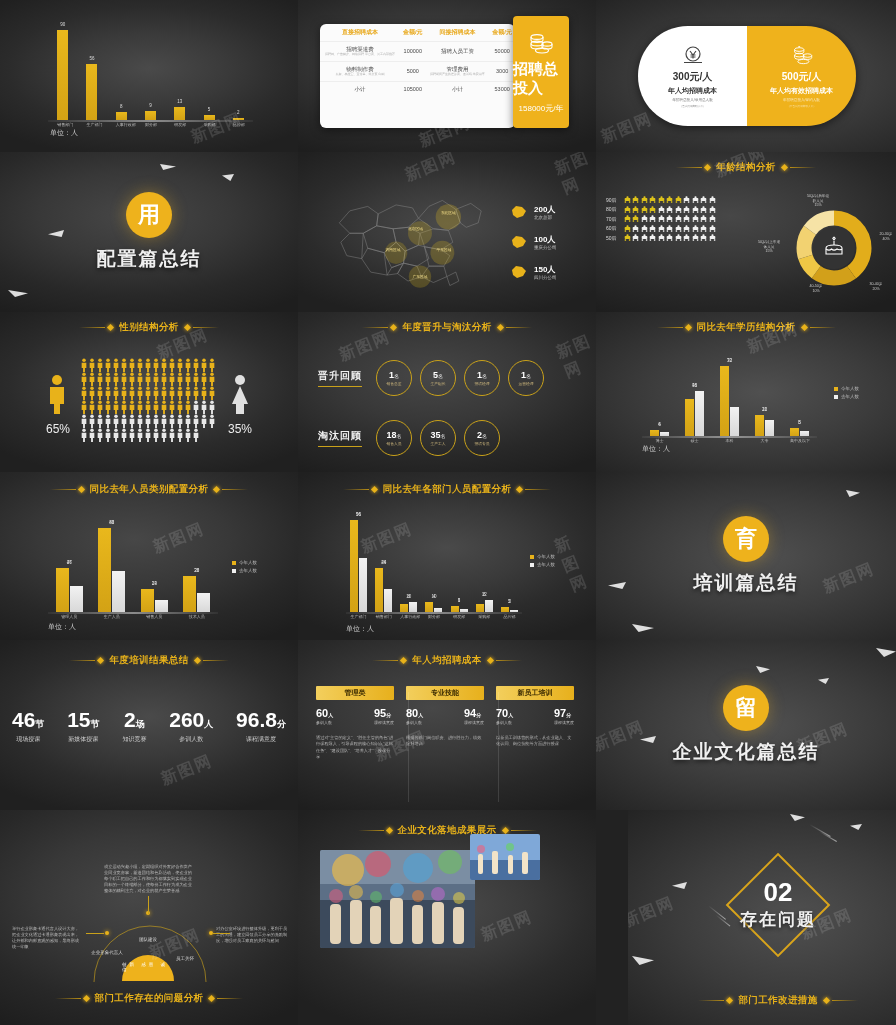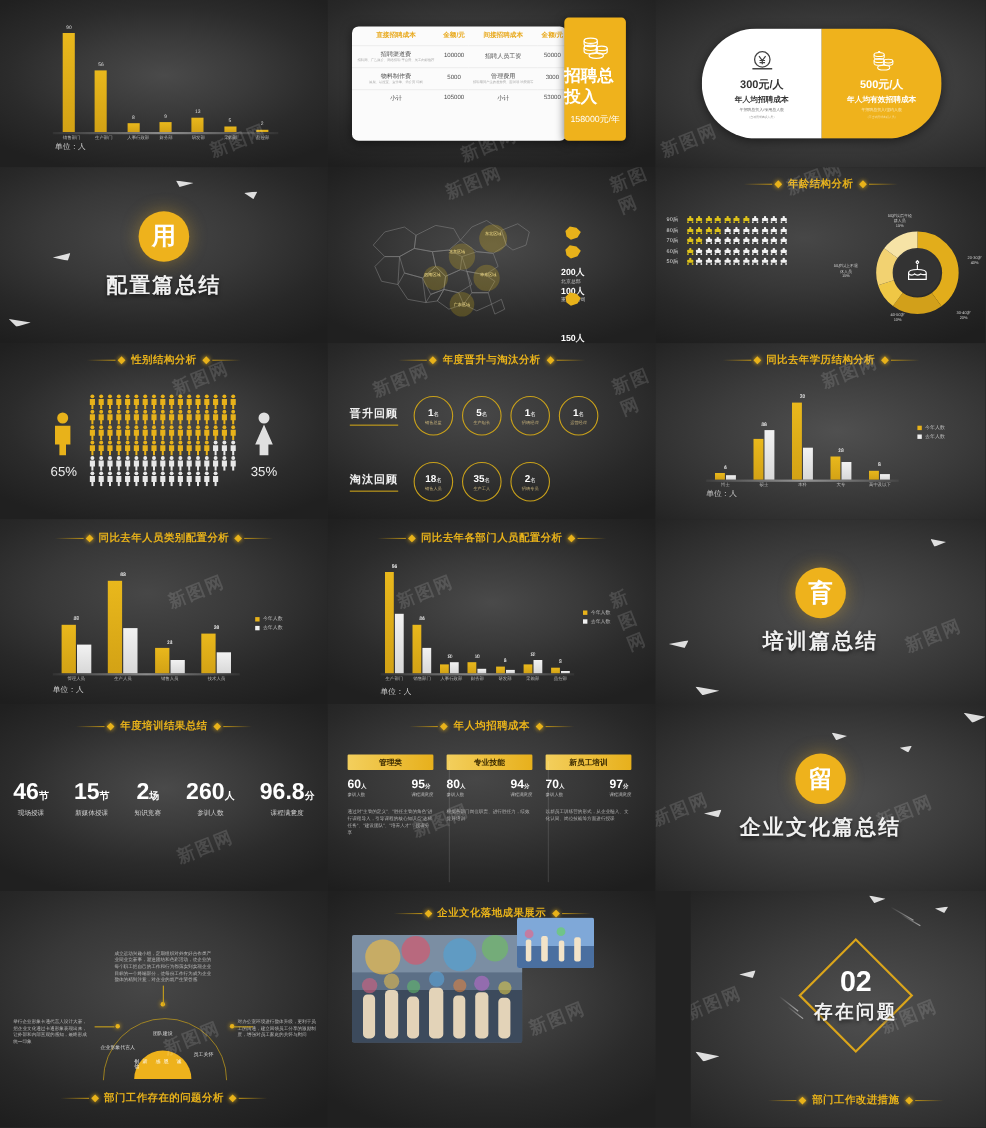--- a/index.html
+++ b/index.html
@@ -121,21 +121,21 @@
   .bubble { position:absolute; color:#bdbdbd; font-size:4.2px; line-height:1.45; }
   .node { position:absolute; color:#ddd; font-size:4.5px; text-align:center; }
   .dot { position:absolute; width:4px; height:4px; background:#e8b21a; border-radius:50%; box-shadow:0 0 4px #e8b21a; }
   .halfcircle { position:absolute; background:#eeb21c; border-radius:999px 999px 0 0; display:flex; align-items:flex-end; justify-content:center; }
   .halfcircle span { color:#fff; font-size:4.5px; padding-bottom:9px; letter-spacing:3px; }
 
   
   .photo { position:absolute; border-radius:2px; overflow:hidden; }
 
   
-  .mapleg { position:absolute; display:flex; align-items:center; gap:22px;flex-direction:column; }
+  .mapleg { position:absolute; display:flex; align-items:center; gap:6px; }
   .mapleg .n { color:#fff; font-size:8px; font-weight:bold; }
   .mapleg .s { color:#c9c9c9; font-size:4.5px; }
 
   
   .conf { position:absolute; background:#f2f2f2; opacity:.9; }
   .streak { position:absolute; height:1px; background:linear-gradient(90deg,rgba(255,255,255,0),rgba(255,255,255,.55)); }
 
   
   .wm { position:absolute; color:rgba(255,255,255,.13); font-size:16px; font-weight:bold;
         transform:rotate(-22deg); pointer-events:none; letter-spacing:2px; }
@@ -332,21 +332,21 @@
     <div id="map-legend">
         <div class="mapleg" style="left: 212px; top: 52px;">
           <svg width="18" height="16" viewBox="0 0 18 16">
             <path d="M2 6 L6 2 L12 3 L16 7 L13 12 L7 14 L3 11 Z" fill="#e8b21a"></path>
           </svg>
           <div>
             <div class="n">200人</div>
             <div class="s">北京总部</div>
           </div>
         </div>
-        <div class="mapleg" style="left: 212px; top: 69px;">
+        <div class="mapleg" style="left: 212px; top: 82px;">
           <svg width="18" height="16" viewBox="0 0 18 16">
             <path d="M2 6 L6 2 L12 3 L16 7 L13 12 L7 14 L3 11 Z" fill="#e8b21a"></path>
           </svg>
           <div>
             <div class="n">100人</div>
             <div class="s">重庆分公司</div>
           </div>
         </div>
         <div class="mapleg" style="left: 212px; top: 112px;">
           <svg width="18" height="16" viewBox="0 0 18 16">

